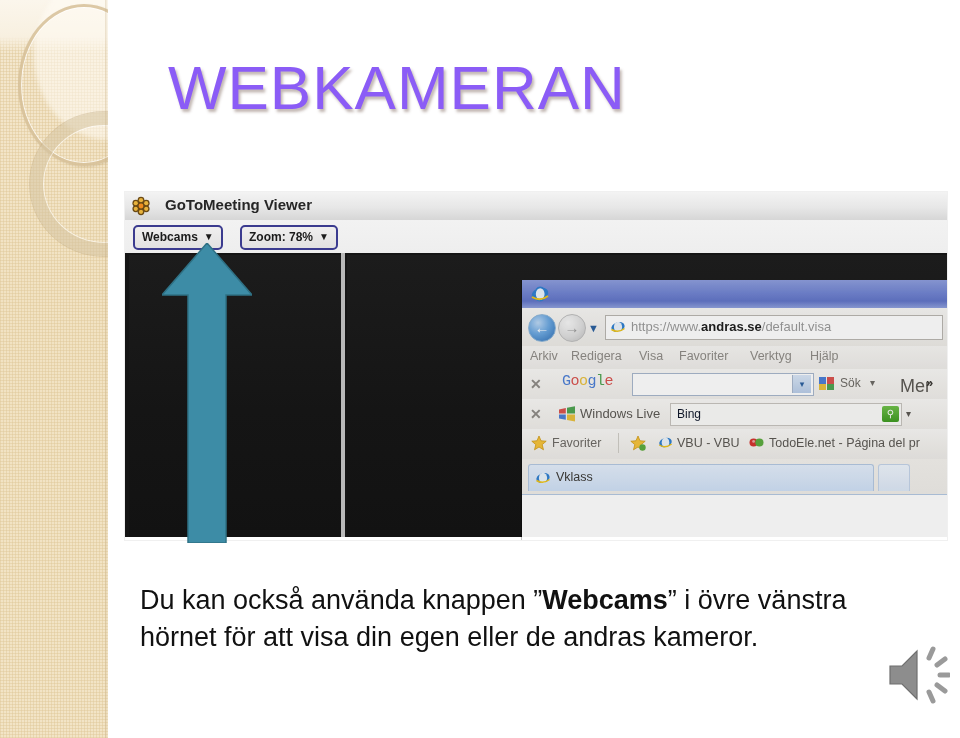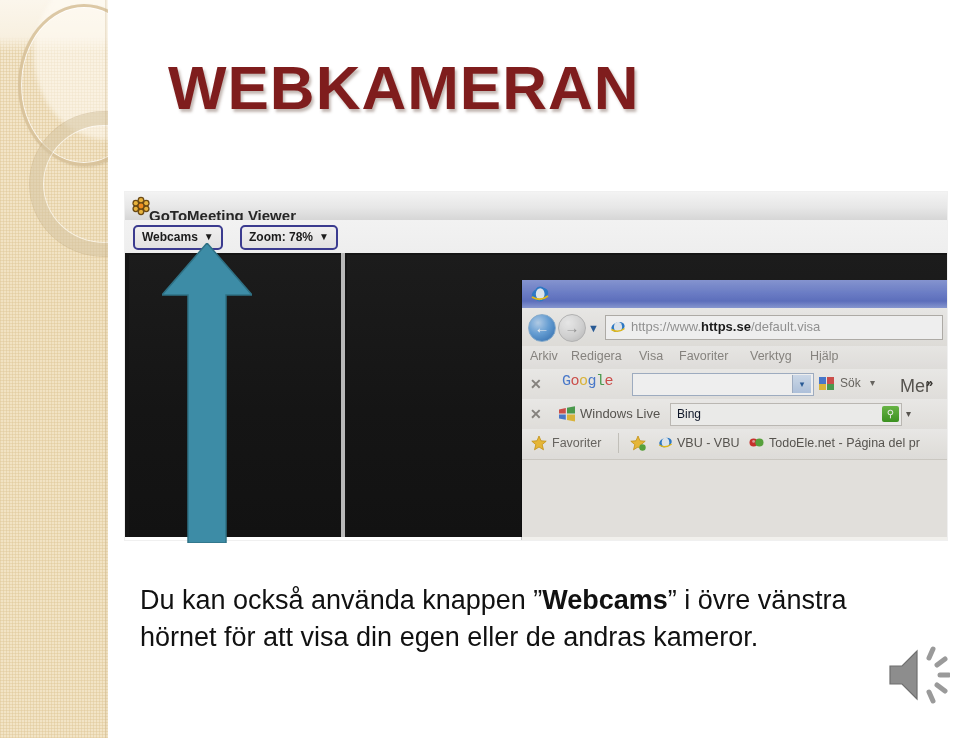--- a/index.html
+++ b/index.html
@@ -76,22 +76,22 @@
   }
 
   
   #title {
     position: absolute;
     left: 168px;
     top: 52px;
     width: 700px;
     font-size: 62px;
     letter-spacing: 1px;
-    color: #7f1d1d;
-    font-weight: 700;
+    color: #8b5cf6;
+    font-weight: 400;
     text-shadow: 2px 3px 3px rgba(120,95,85,0.45);
     white-space: nowrap;
     font-family: "Liberation Sans", sans-serif;
   }
 
   
   #shot {
     position: absolute;
     left: 125px;
     top: 192px;
@@ -110,27 +110,26 @@
     background: linear-gradient(180deg, #f3f3f3 0%, #e7e7e7 55%, #d6d6d6 100%);
     border-bottom: 1px solid #cfcfcf;
   }
   #gtm-flower {
     position: absolute;
     left: 6px; top: 4px;
     width: 20px; height: 20px;
   }
   #gtm-title {
     position: absolute;
-    left: 24px; top: 4px;
+    left: 40px; top: 4px;
     font-size: 15px;
     font-weight: bold;
     color: #262626;
     letter-spacing: 0px;
     font-family: "Liberation Sans", sans-serif;
-    margin-top: 11px;
   }
 
   
   #gtm-toolbar {
     position: absolute;
     left: 0; top: 28px;
     width: 822px; height: 33px;
     background: linear-gradient(180deg, #f2f2f2 0%, #eeeeee 100%);
     border-bottom: 1px solid #d8d8d8;
     text-align: right;
@@ -626,21 +625,21 @@
         </div>
         <div id="nav-history-caret">▼</div>
 
         <div id="ie-addressbar">
           <svg id="ie-addr-icon" viewBox="0 0 16 16">
             <ellipse cx="8" cy="8" rx="6.8" ry="4.8" fill="#2f7fd0" transform="rotate(-18 8 8)"></ellipse>
             <ellipse cx="8" cy="8" rx="4.1" ry="5.2" fill="#eaf3fb"></ellipse>
             <path d="M1.5 10.5 q6.5 4 13 -1" fill="none" stroke="#f0c419" stroke-width="1.5"></path>
           </svg>
           <div id="ie-url">
-            <span class="dim">https://www.</span><span class="bold">https.se</span><span class="dim">/default.visa</span>
+            <span class="dim">https://www.</span><span class="bold">andras.se</span><span class="dim">/default.visa</span>
           </div>
         </div>
       </div>
 
       <div id="ie-menubar">
         <div class="menu-item" style="left:8px;">Arkiv</div>
         <div class="menu-item" style="left:49px;">Redigera</div>
         <div class="menu-item" style="left:117px;">Visa</div>
         <div class="menu-item" style="left:157px;">Favoriter</div>
         <div class="menu-item" style="left:228px;">Verktyg</div>
@@ -700,20 +699,32 @@
         </svg>
         <div id="fav-vbu-label">VBU - VBU</div>
         <svg id="fav-todo-icon" viewBox="0 0 15 14">
           <circle cx="4.6" cy="6.5" r="4.1" fill="#d4342f"></circle>
           <circle cx="10.4" cy="6.5" r="4.1" fill="#5cab3f"></circle>
           <circle cx="4.6" cy="5.4" r="1.4" fill="#ffffff" opacity="0.55"></circle>
         </svg>
         <div id="fav-todo-label">TodoEle.net - Página del pr</div>
       </div>
 
+      <div id="ie-tabstrip">
+        <div id="ie-tab">
+          <svg id="ie-tab-icon" viewBox="0 0 16 16">
+            <ellipse cx="8" cy="8" rx="6.8" ry="4.8" fill="#2f7fd0" transform="rotate(-18 8 8)"></ellipse>
+            <ellipse cx="8" cy="8" rx="4.1" ry="5.2" fill="#eaf3fb"></ellipse>
+            <path d="M1.5 10.5 q6.5 4 13 -1" fill="none" stroke="#f0c419" stroke-width="1.5"></path>
+          </svg>
+          <div id="ie-tab-label">Vklass</div>
+        </div>
+        <div id="ie-tab-new"></div>
+        <div id="ie-content"></div>
+      </div>
 
     </div>
 
   </div>
 
   <svg id="arrow" viewBox="0 0 90 300" preserveAspectRatio="none">
     <polygon points="45,0 90,52 64,52 64,300 26,300 26,52 0,52" fill="#3d8ca6" stroke="#2f7185" stroke-width="1.5"></polygon>
   </svg>
 
   <div id="caption"><span>Du kan också använda knappen ”</span><b>Webcams</b><span>” i övre vänstra hörnet för att visa din egen eller de andras kameror.</span></div>

